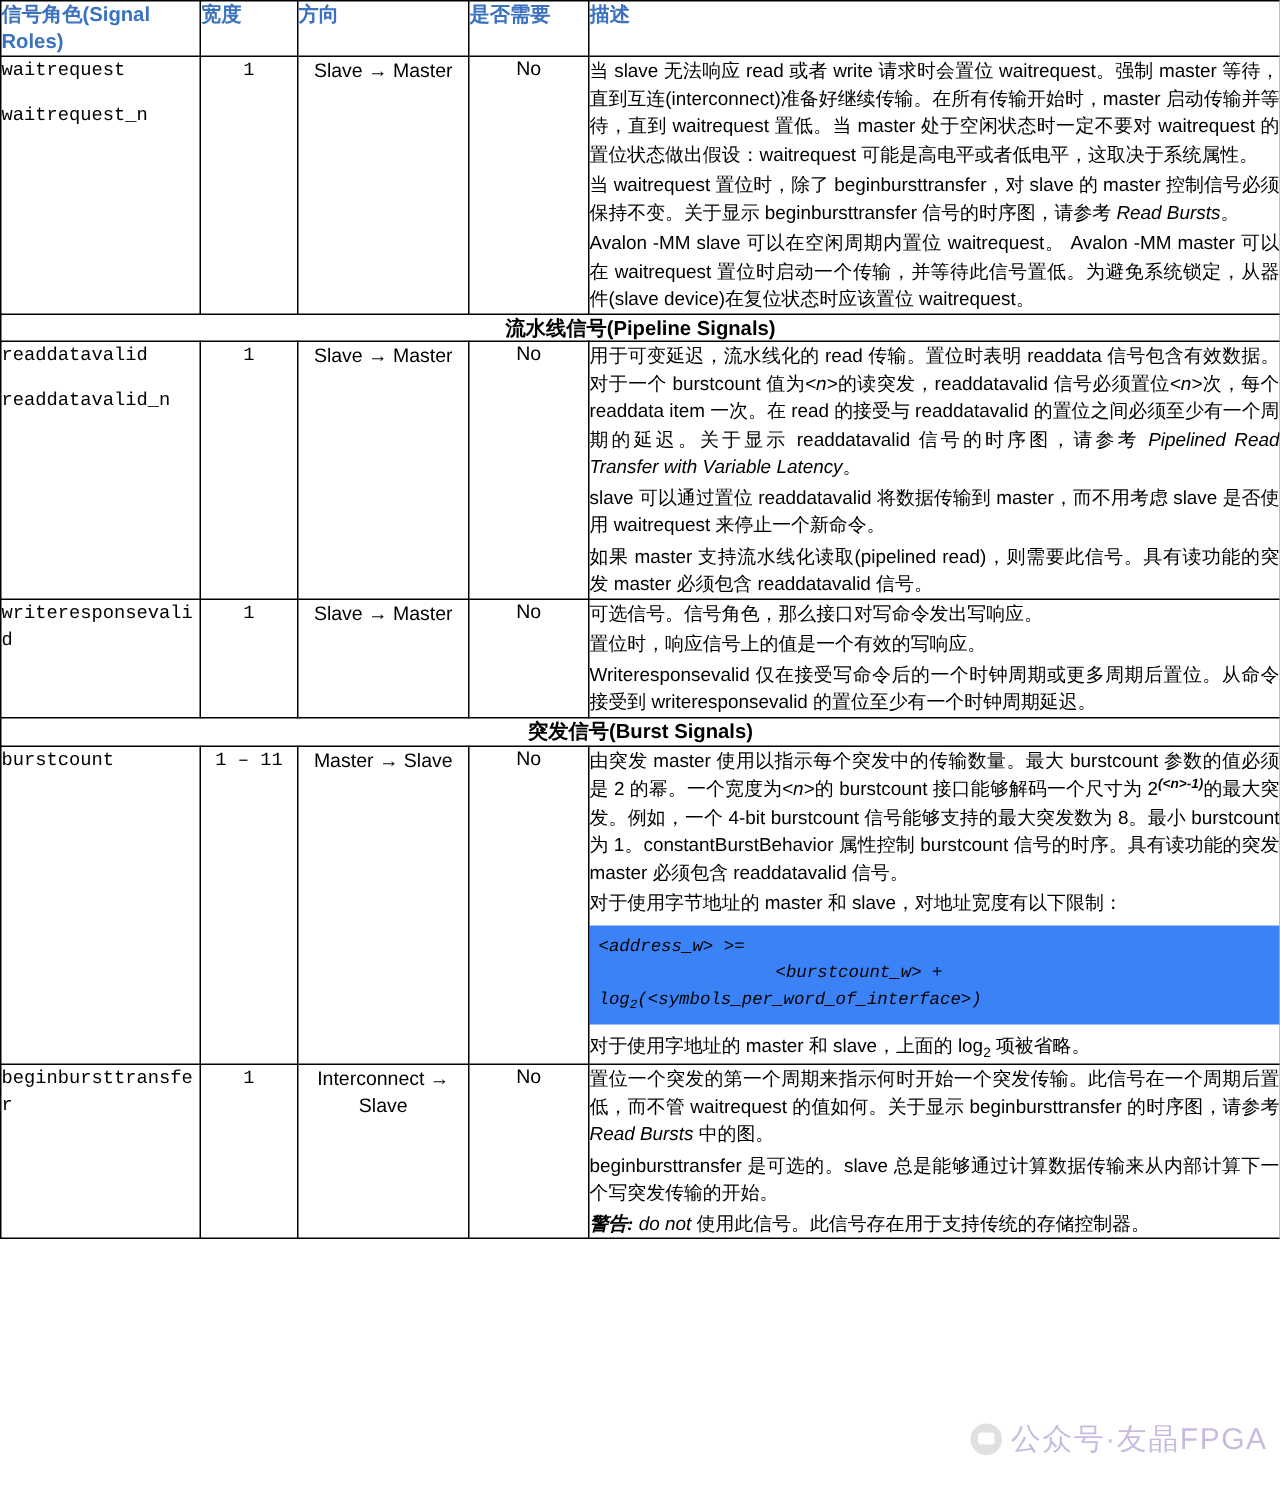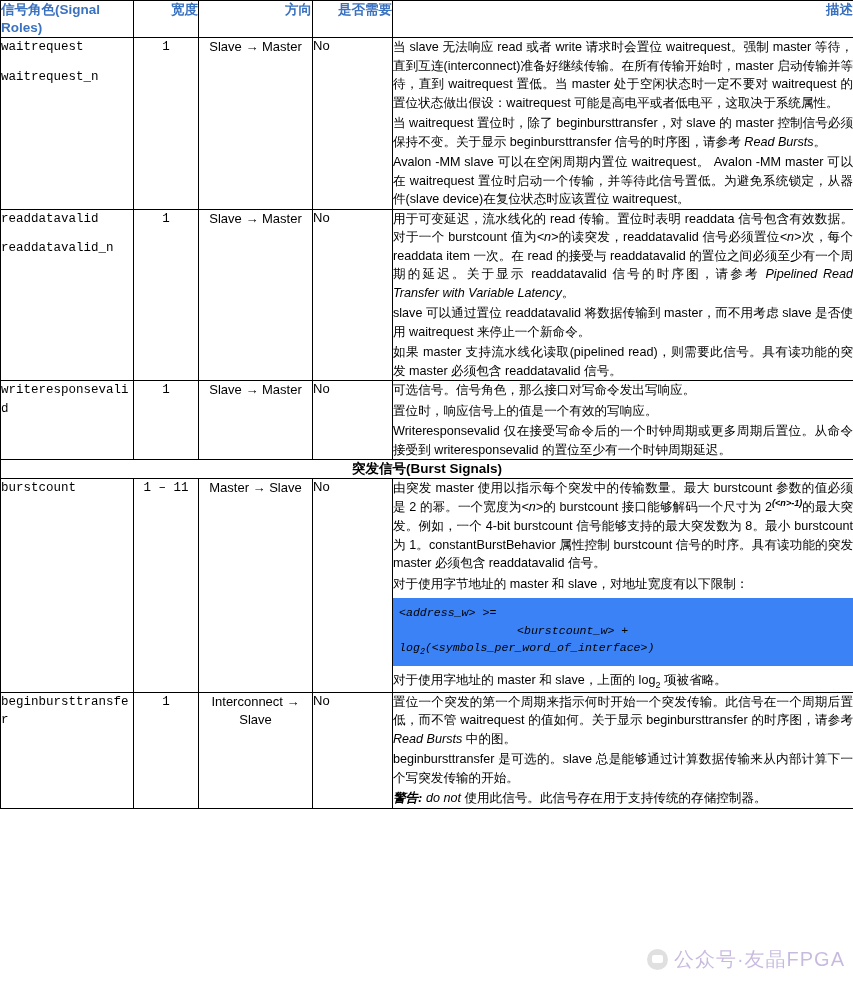--- a/index.html
+++ b/index.html
@@ -30,21 +30,21 @@
   col.c-width { width: 65px; }
   col.c-dir   { width: 114px; }
   col.c-req   { width: 80px; }
   col.c-desc  { width: 461px; }
 
   
   .hdr-cell {
     color: #3a72c0;
     font-weight: bold;
     font-size: 13.5px;
-    text-align: right;
+    text-align: left;
     padding: 7px 4px 7px 4px;
     line-height: 1.35;
     vertical-align: top;
   }
   .hdr-cell.left { text-align: left; padding-left: 7px; }
 
   
   .section-cell {
     text-align: center;
     font-weight: bold;
@@ -72,21 +72,21 @@
     padding: 7px 6px;
     line-height: 1.45;
   }
   .dir-cell {
     text-align: center;
     font-size: 13px;
     padding: 7px 8px;
     line-height: 1.4;
   }
   .req-cell {
-    text-align: left;
+    text-align: center;
     font-size: 13px;
     padding: 7px 4px;
   }
   .desc-cell {
     font-size: 12.6px;
     line-height: 1.47;
     padding: 5px 7px 6px 8px;
     text-align: justify;
   }
   .desc-cell p {
@@ -174,20 +174,23 @@
       <td class="num-cell">1</td>
       <td class="dir-cell">Slave → Master</td>
       <td class="req-cell">No</td>
       <td class="desc-cell">
         <p><span>当 slave 无法响应 read 或者 write 请求时会置位 waitrequest。强制 master 等待，直到互连(interconnect)准备好继续传输。在所有传输开始时，master 启动传输并等待，直到 waitrequest 置低。当 master 处于空闲状态时一定不要对 waitrequest 的置位状态做出假设：waitrequest 可能是高电平或者低电平，这取决于系统属性。</span></p>
         <p><span>当 waitrequest 置位时，除了 beginbursttransfer，对 slave 的 master 控制信号必须保持不变。关于显示 beginbursttransfer 信号的时序图，请参考 </span><span class="ital">Read Bursts</span><span>。</span></p>
         <p><span>Avalon -MM slave 可以在空闲周期内置位 waitrequest。 Avalon -MM master 可以在 waitrequest 置位时启动一个传输，并等待此信号置低。为避免系统锁定，从器件(slave device)在复位状态时应该置位 waitrequest。</span></p>
       </td>
     </tr>
 
+    <tr>
+      <td class="section-cell" colspan="5">流水线信号(Pipeline Signals)</td>
+    </tr>
 
     <tr>
       <td class="name-cell">
         <span class="nm">readdatavalid</span>
         <span class="nm">readdatavalid_n</span>
       </td>
       <td class="num-cell">1</td>
       <td class="dir-cell">Slave → Master</td>
       <td class="req-cell">No</td>
       <td class="desc-cell">

